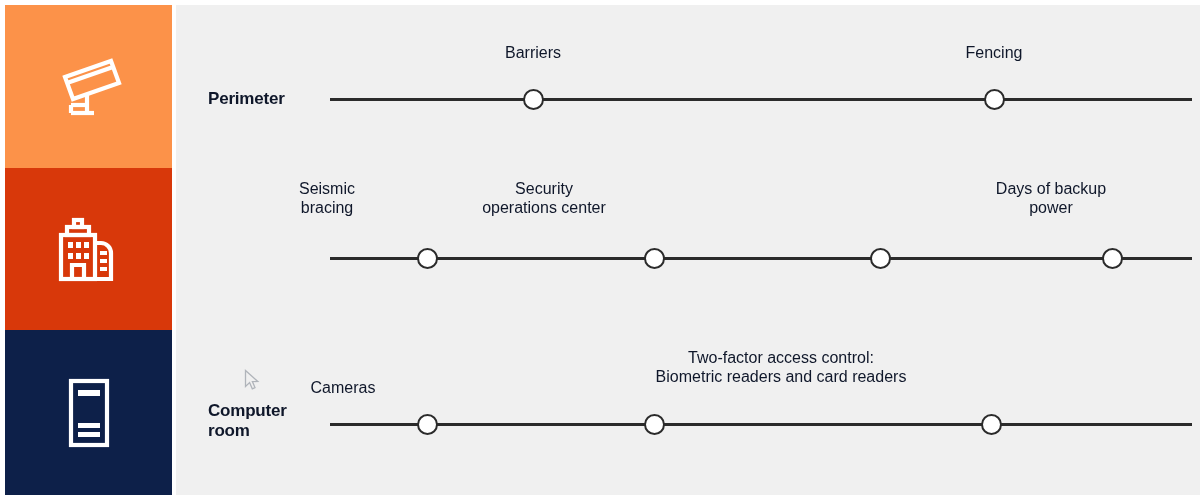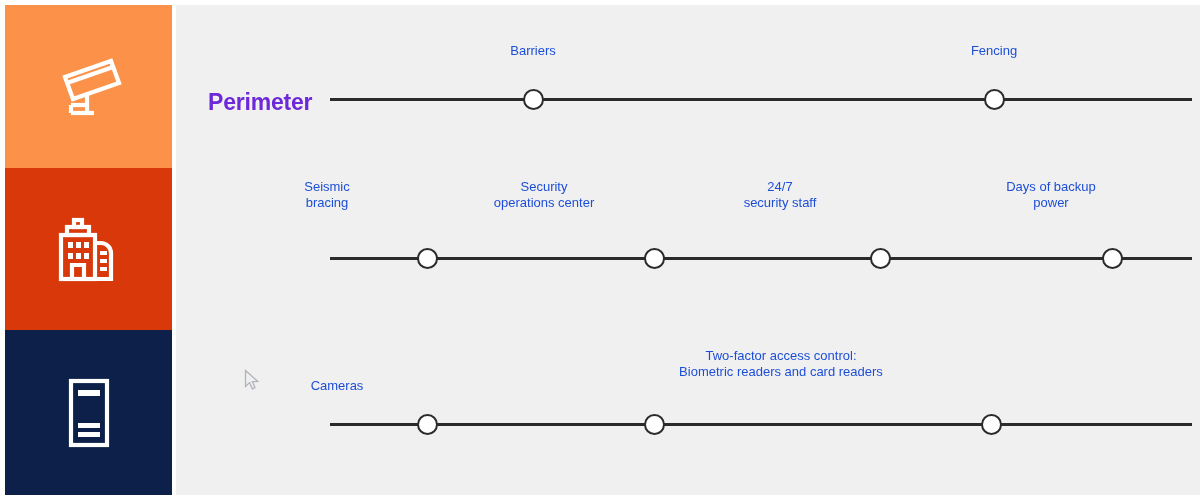--- a/index.html
+++ b/index.html
@@ -51,23 +51,23 @@
   
   .row {
     position: absolute;
     left: 0;
     width: 1024px;
   }
   .row-label {
     position: absolute;
     left: 32px;
     width: 150px;
-    font-size: 23px;
+    font-size: 17px;
     font-weight: bold;
-    color: #6d28d9;
+    color: #0f172a;
     line-height: 1.18;
     letter-spacing: -0.2px;
   }
   .axis {
     position: absolute;
     height: 2.5px;
     background: #2b2b2b;
   }
   .node {
     position: absolute;
@@ -77,23 +77,23 @@
     margin-top: -10.5px;
     border-radius: 50%;
     background: #ffffff;
     border: 2.2px solid #2b2b2b;
     box-sizing: border-box;
   }
   .node-label {
     position: absolute;
     transform: translateX(-50%);
     text-align: center;
-    font-size: 13px;
+    font-size: 16px;
     font-weight: normal;
-    color: #1d4ed8;
+    color: #0f172a;
     line-height: 1.2;
     white-space: pre-line;
   }
 
   
   #cursor {
     position: absolute;
     pointer-events: none;
   }
 </style>
@@ -169,33 +169,33 @@
 
       <div class="node" style="left:251px;top:90px;"></div>
       <div class="node-label" style="left:251px;top:11px;width:200px;margin-left:-100px;">Seismic
 bracing</div>
 
       <div class="node" style="left:478px;top:90px;"></div>
       <div class="node-label" style="left:478px;top:11px;width:220px;margin-left:-110px;">Security
 operations center</div>
 
       <div class="node" style="left:704px;top:90px;"></div>
-      <div class="node-label" style="left:704px;top:11px;width:200px;margin-left:-100px;">24/7
-security staff</div>
 
       <div class="node" style="left:936px;top:90px;"></div>
       <div class="node-label" style="left:985px;top:11px;width:220px;margin-left:-110px;">Days of backup
 power</div>
     </div>
 
     <div class="row" style="top:325px;height:165px;">
+      <div class="row-label" style="top:71px;white-space:pre-line;">Computer
+room</div>
       <div class="axis" style="left:154px;top:93px;width:862px;"></div>
 
       <div class="node" style="left:251px;top:94px;"></div>
-      <div class="node-label" style="left:261px;top:48px;width:200px;margin-left:-100px;">Cameras</div>
+      <div class="node-label" style="left:267px;top:48px;width:200px;margin-left:-100px;">Cameras</div>
 
       <div class="node" style="left:478px;top:94px;"></div>
 
       <div class="node" style="left:815px;top:94px;"></div>
       <div class="node-label" style="left:815px;top:18px;width:420px;margin-left:-210px;">Two-factor access control:
 Biometric readers and card readers</div>
     </div>
 
   </div>
 

